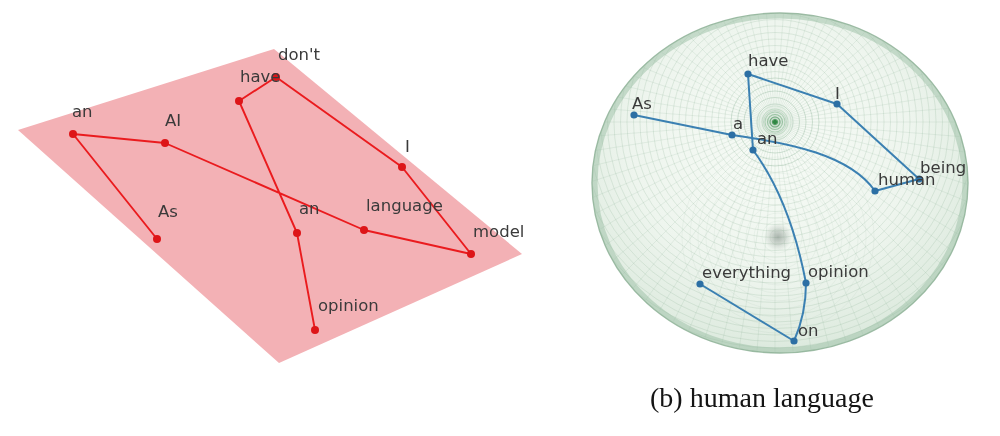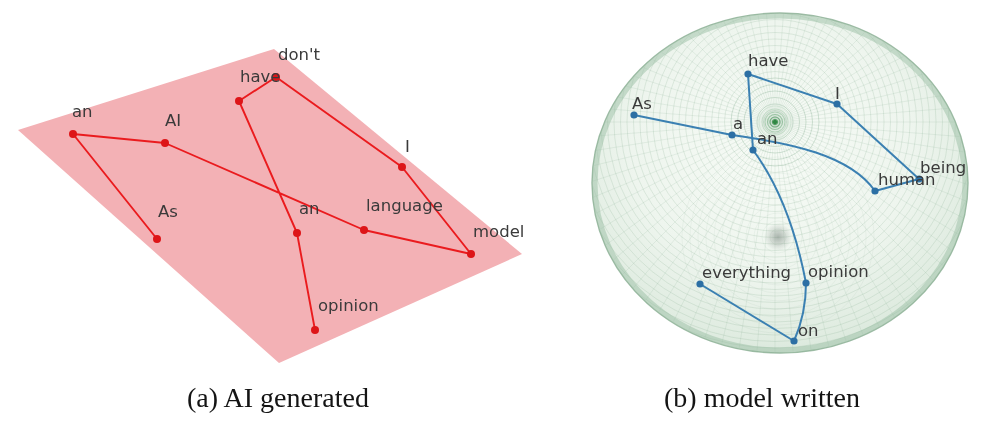--- a/index.html
+++ b/index.html
@@ -255,15 +255,14 @@
         <text x="878" y="185" fill="#3a3a3a" font-size="16.5" font-family="&quot;DejaVu Sans&quot;,sans-serif">human</text>
         <text x="920" y="173" fill="#3a3a3a" font-size="16.5" font-family="&quot;DejaVu Sans&quot;,sans-serif">being</text>
         <text x="835" y="99" fill="#3a3a3a" font-size="16.5" font-family="&quot;DejaVu Sans&quot;,sans-serif">I</text>
         <text x="748" y="66" fill="#3a3a3a" font-size="16.5" font-family="&quot;DejaVu Sans&quot;,sans-serif">have</text>
         <text x="757" y="144" fill="#3a3a3a" font-size="16.5" font-family="&quot;DejaVu Sans&quot;,sans-serif">an</text>
         <text x="808" y="277" fill="#3a3a3a" font-size="16.5" font-family="&quot;DejaVu Sans&quot;,sans-serif">opinion</text>
         <text x="798" y="336" fill="#3a3a3a" font-size="16.5" font-family="&quot;DejaVu Sans&quot;,sans-serif">on</text>
         <text x="702" y="278" fill="#3a3a3a" font-size="16.5" font-family="&quot;DejaVu Sans&quot;,sans-serif">everything</text>
       </g>
     </svg>
-  <div class="caption" id="cap-a">(a) AI generated</div>
-  <div class="caption" id="cap-b">(b) model written</div>
+  <div class="caption" id="cap-b">(b) human language</div>
 </div>
 
 </body></html>

